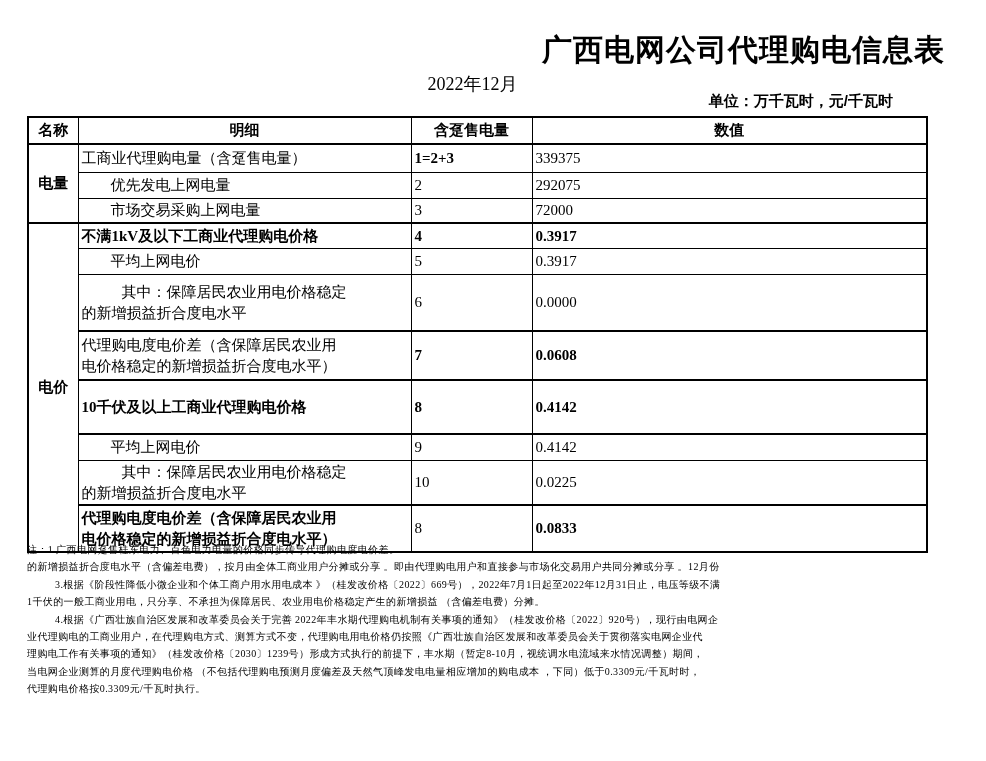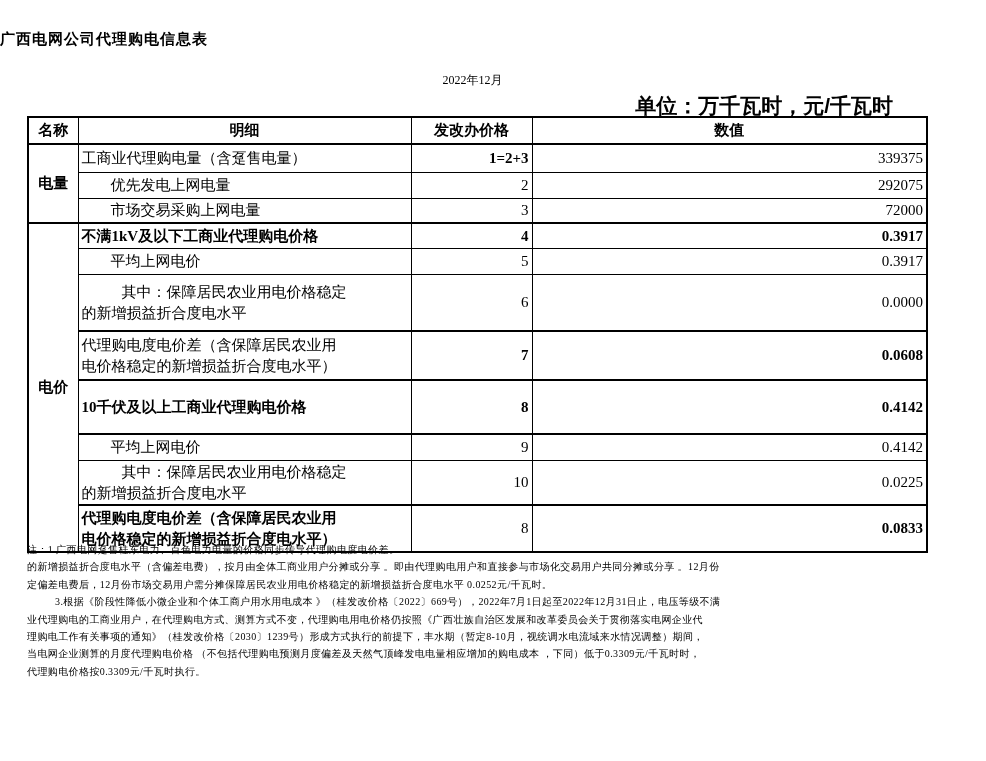--- a/index.html
+++ b/index.html
@@ -1,49 +1,49 @@
 <!DOCTYPE html>
 <html><head>
 <meta charset="utf-8">
 <style>
   html,body { margin:0; padding:0; }
   body {
     width:986px; height:761px; background:#ffffff; color:#000;
     font-family:"Liberation Serif", serif; position:relative; overflow:hidden;
   }
   .page-title {
-    position:absolute; top:30px; left:0; width:945px; text-align:left;
-    font-family:"Liberation Sans", sans-serif; font-weight:bold; font-size:15px;
+    position:absolute; top:30px; left:0; width:945px; text-align:right;
+    font-family:"Liberation Sans", sans-serif; font-weight:bold; font-size:30px;
     letter-spacing:1px;
   }
   .page-subtitle {
     position:absolute; top:72px; left:0; width:945px; text-align:center;
-    font-size:12px;
+    font-size:18px;
   }
   .unit-label {
     position:absolute; top:92px; right:93px;
-    font-family:"Liberation Sans", sans-serif; font-weight:bold; font-size:21px;
+    font-family:"Liberation Sans", sans-serif; font-weight:bold; font-size:15px;
   }
   table.info {
     position:absolute; left:27px; top:116px; width:899px;
     border-collapse:collapse; table-layout:fixed;
     border:2px solid #000;
   }
   table.info td, table.info th {
     border:1px solid #000; padding:0 3px; vertical-align:middle;
     font-size:15px; overflow:hidden;
   }
   tr.t2 > td, tr.t2 > th { border-top-width:2px; }
   th.hname, td.group {
     font-family:"Liberation Sans", sans-serif; font-weight:bold;
     text-align:center; font-size:16px;margin-top:14px;
   }
   th.hname { font-size:16px; }
   td.detail { text-align:left; line-height:1.35; }
-  td.calc, td.value { text-align:right;margin-left:24px; }
+  td.calc, td.value { text-align:left;margin-left:24px; }
   .ind2 { padding-left:32px !important; }
   .b { font-weight:bold; }
   .dl { display:block; }
   .hang { text-indent:40px; }
   
   tr.rh  > * { height:25px; }
   tr.r1  > * { height:27px; }
   tr.r2  > * { height:25px; }
   tr.r3  > * { height:23px; }
   tr.r4  > * { height:24px; }
@@ -72,21 +72,21 @@
   <colgroup>
     <col style="width:50px">
       <col style="width:333px">
       <col style="width:121px">
       <col style="width:395px">
   </colgroup>
   <tbody>
       <tr class="rh">
     <th class="hname">名称</th>
     <th class="hname">明细</th>
-    <th class="hname">发改办价格</th>
+    <th class="hname">含趸售电量</th>
     <th class="hname">数值</th>
   </tr>
 
   <tr class="r1 t2">
     <td class="group" rowspan="3">电量</td>
     <td class="detail">工商业代理购电量（含趸售电量）</td>
     <td class="calc b">1=2+3</td>
     <td class="value">339375</td>
   </tr>
   <tr class="r2">
@@ -152,19 +152,20 @@
     </td>
     <td class="calc">8</td>
     <td class="value b">0.0833</td>
   </tr>
 </tbody>
   </table>
 
 <div class="notes">
   <div class="note-line">注：1.广西电网趸售桂东电力、百色电力电量的价格同步传导代理购电度电价差。</div>
   <div class="note-line">的新增损益折合度电水平（含偏差电费），按月由全体工商业用户分摊或分享 。即由代理购电用户和直接参与市场化交易用户共同分摊或分享 。12月份</div>
-  <div class="note-line">定偏差电费后，12月份市场交易用户需分摊保障居民农业用电价格稳定的新增损益折合度电水平 0.0252元/千瓦时。</div>
   <div class="note-line note-indent">3.根据《阶段性降低小微企业和个体工商户用水用电成本 》（桂发改价格〔2022〕669号），2022年7月1日起至2022年12月31日止，电压等级不满</div>
+  <div class="note-line">1千伏的一般工商业用电，只分享、不承担为保障居民、农业用电价格稳定产生的新增损益 （含偏差电费）分摊。</div>
+  <div class="note-line note-indent">4.根据《广西壮族自治区发展和改革委员会关于完善 2022年丰水期代理购电机制有关事项的通知》（桂发改价格〔2022〕920号），现行由电网企</div>
   <div class="note-line">业代理购电的工商业用户，在代理购电方式、测算方式不变，代理购电用电价格仍按照《广西壮族自治区发展和改革委员会关于贯彻落实电网企业代</div>
   <div class="note-line">理购电工作有关事项的通知》（桂发改价格〔2030〕1239号）形成方式执行的前提下，丰水期（暂定8-10月，视统调水电流域来水情况调整）期间，</div>
   <div class="note-line">当电网企业测算的月度代理购电价格 （不包括代理购电预测月度偏差及天然气顶峰发电电量相应增加的购电成本 ，下同）低于0.3309元/千瓦时时，</div>
   <div class="note-line">代理购电价格按0.3309元/千瓦时执行。</div>
 </div>
 
 </body></html>

